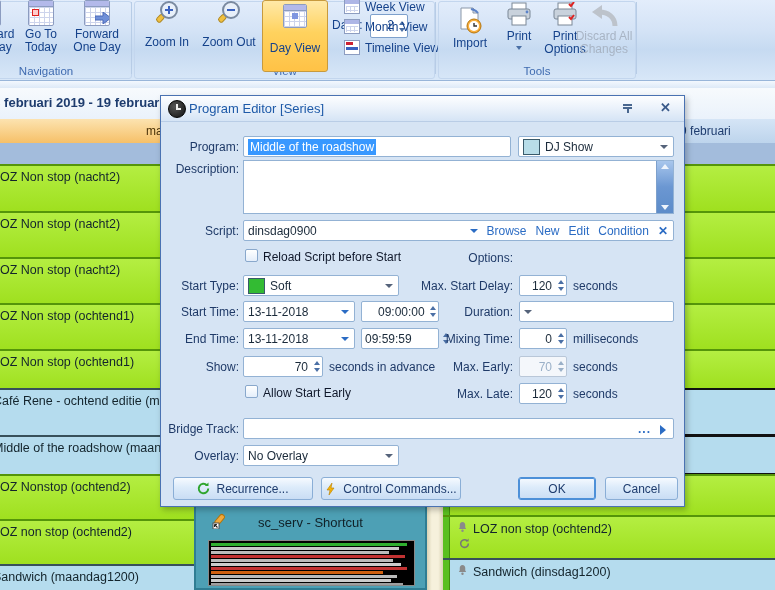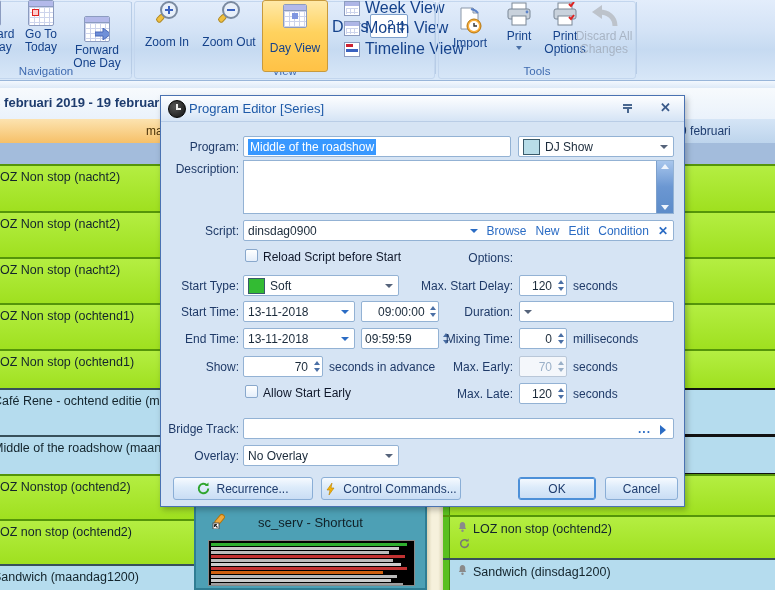--- a/index.html
+++ b/index.html
@@ -40,21 +40,21 @@
   .mini.tl i{background:#c23;height:3px;top:1px;left:1px;right:6px;}
   .mini.tl em{background:none;border-top:3px solid #3a62c0;top:6px;}
   #dayview-btn{background:linear-gradient(180deg,#ffe9a8,#ffd25e 45%,#ffc246);
     border:1px solid #c79a3e;border-radius:3px;}
   .days-spin{position:absolute;display:flex;width:36px;height:22px;background:#fff;
     border:1px solid #7da0cc;border-radius:2px;}
   .days-spin .v{flex:1;text-align:right;font-size:12px;color:#15428b;padding:3px 2px 0 0;}
   .spin-btns{width:11px;display:flex;flex-direction:column;align-items:center;justify-content:center;gap:3px;}
   .tri-up{width:0;height:0;border-left:3px solid transparent;border-right:3px solid transparent;border-bottom:4px solid #4a6fa5;}
   .tri-dn{width:0;height:0;border-left:3px solid transparent;border-right:3px solid transparent;border-top:4px solid #4a6fa5;}
-  .viewrow{position:absolute;display:flex;align-items:center;gap:5px;font-size:16px;color:#15428b;}
+  .viewrow{position:absolute;display:flex;align-items:center;gap:5px;font-size:12px;color:#15428b;}
   
   #datebar{position:absolute;left:0;top:88px;width:775px;height:31px;
     background:linear-gradient(180deg,#f7fafd,#eaf2fb);}
   #datebar .txt{position:absolute;left:-14px;top:7px;font-size:13px;font-weight:bold;color:#1e3c6e;white-space:nowrap;}
   .dayheader{position:absolute;top:119px;height:24px;font-size:12px;overflow:hidden;white-space:nowrap;}
   #hdr1{left:0;width:426px;background:linear-gradient(180deg,#fce3b0,#f6c068);border-bottom:1px solid #cf9340;color:#4a3208;}
   #hdr1 span{position:absolute;left:146px;top:5px;}
   #hdr2{left:426px;width:349px;background:linear-gradient(180deg,#d5e5f6,#bdd4ec);border-bottom:1px solid #93b2d4;color:#1e3c6e;}
   #hdr2 span{position:absolute;left:202px;top:5px;}
   #band{position:absolute;left:0;top:143px;width:775px;height:21px;background:#a3bcdc;border-bottom:1px solid #8aa6cc;}
@@ -145,21 +145,21 @@
       <span class="cap"><span>Backward</span><br><span>One Day</span></span>
     </div>
     <div class="rbtn" style="left:16px;top:0;width:50px;">
       <span class="cal">
           <i class="cal-h"></i>
           <i class="cal-g"></i>
           <i class="mark"></i>
         </span>
       <span class="cap"><span>Go To</span><br><span>Today</span></span>
     </div>
-    <div class="rbtn" style="left:68px;top:0;width:58px;margin-top:16px;">
+    <div class="rbtn" style="left:68px;top:0;width:58px;">
       <span class="cal">
           <i class="cal-h"></i>
           <i class="cal-g"></i>
         <svg class="fwd-arrow" width="16" height="12" viewBox="0 0 16 12">
             <path d="M0 4h8V0l8 6-8 6V8H0z" fill="#6f8fd8" stroke="#4a69b8" stroke-width="1"></path>
           </svg>
       </span>
       <span class="cap"><span>Forward</span><br><span>One Day</span></span>
     </div>
     <div class="vsep" style="left:131px;"></div>

